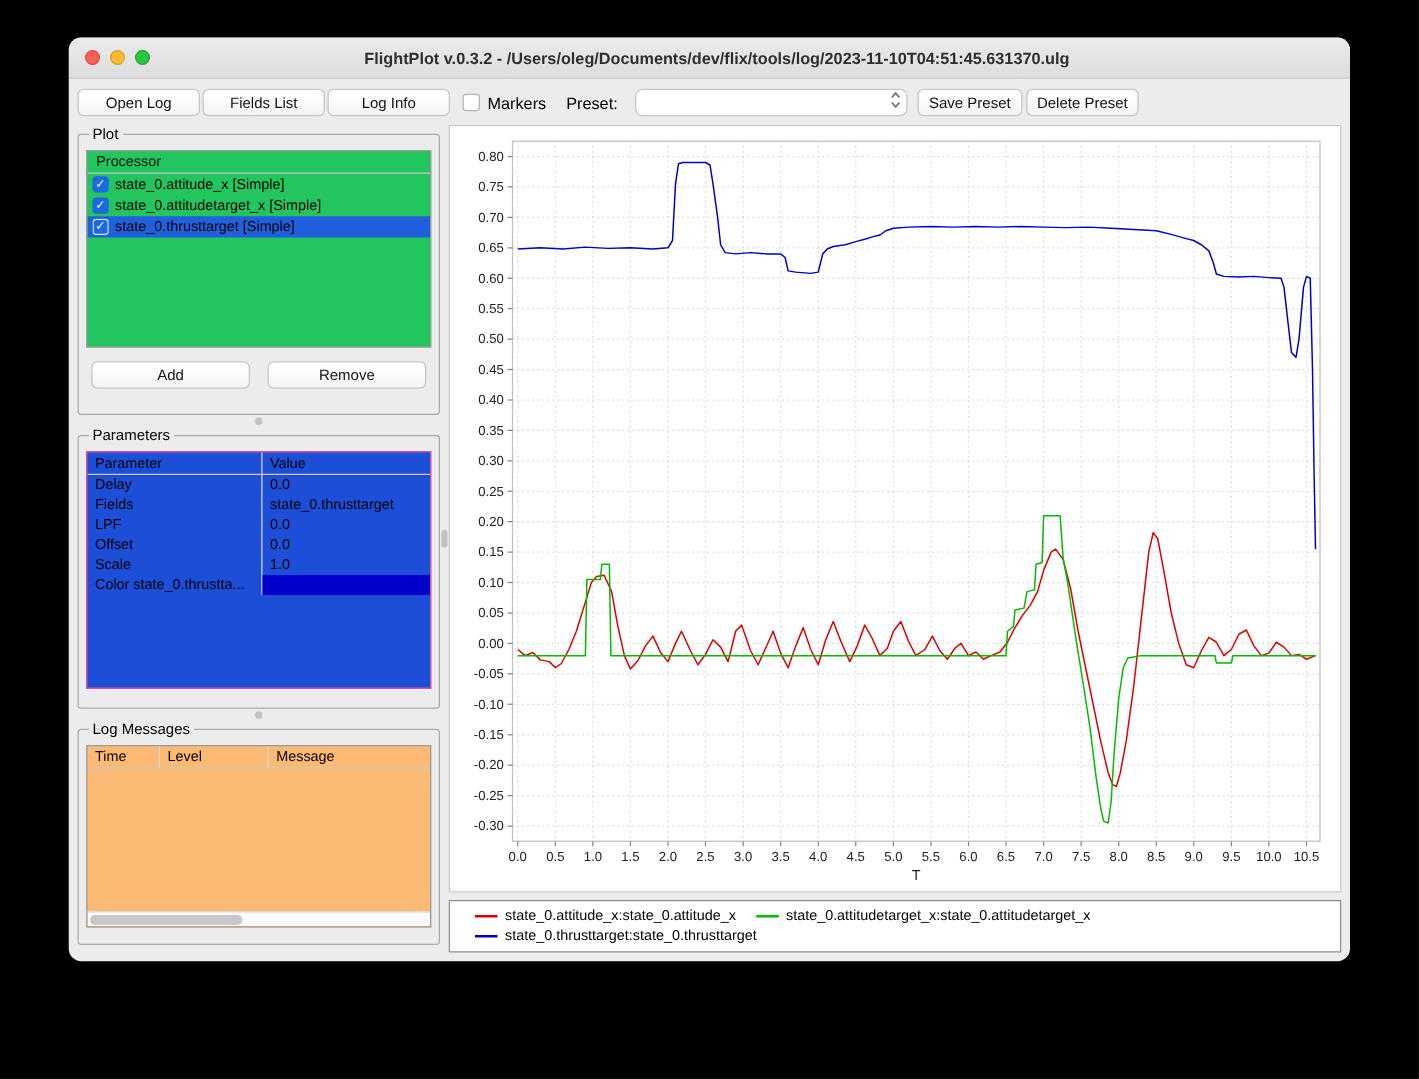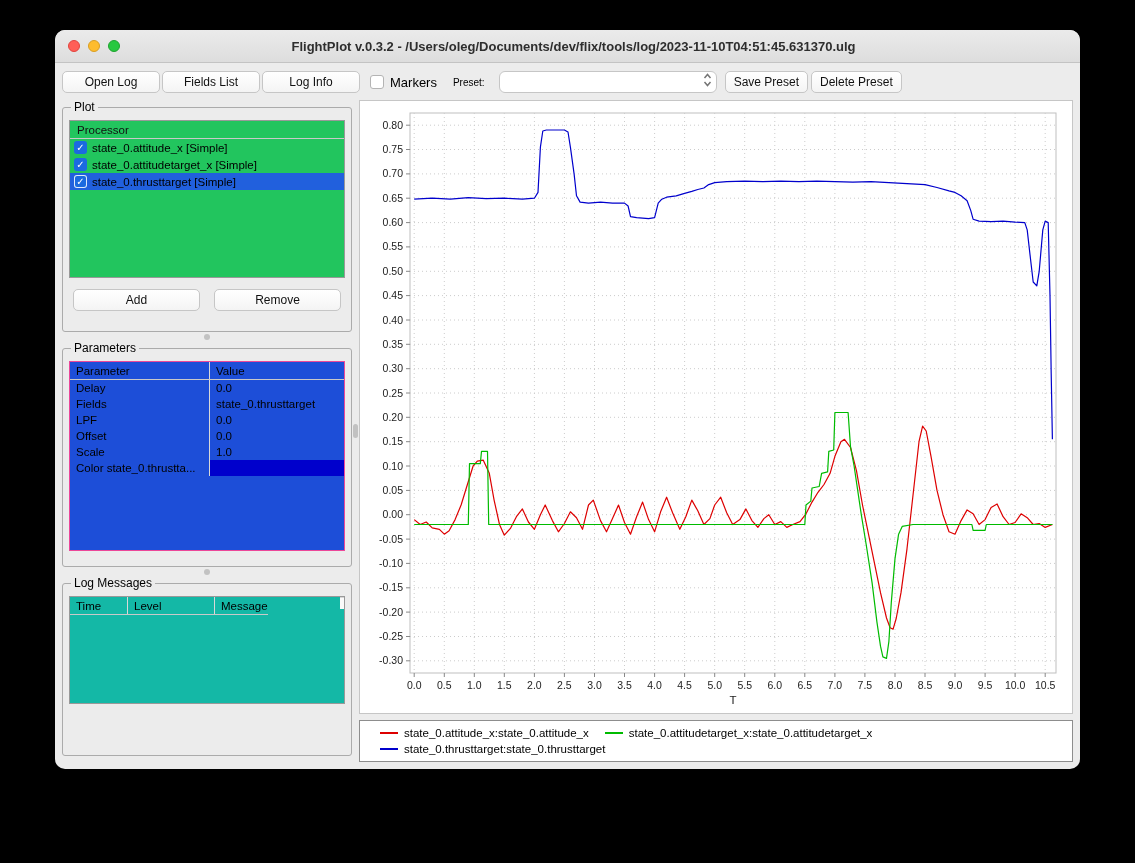--- a/index.html
+++ b/index.html
@@ -23,21 +23,21 @@
   
   .toolbar { display:flex; align-items:center; padding:8px 7px 4px 7px; }
   .btn { height:22px; background:linear-gradient(#ffffff,#f4f4f4); border:1px solid #c6c6c6;
     border-radius:5px; font-family:"Liberation Sans",sans-serif; font-size:12px; color:#111;
     padding:0 8px; cursor:default; }
   .toolbar .btn.tb { min-width:98px; margin-right:2px; }
   .checkbox-wrap { display:flex; align-items:flex-start; margin-left:8px; gap:6px; }
   .checkbox { width:14px; height:14px; background:#fff; border:1px solid #b4b4b4;
     border-radius:3px; display:inline-block; }
   .tb-label { font-size:13px; color:#000; }
-  .preset-label { margin-left:16px; font-size:10px; }
+  .preset-label { margin-left:16px; font-size:13px; }
   .combo { width:218px; height:22px; background:#fff; border:1px solid #c6c6c6;
     border-radius:6px; margin-left:14px; display:flex; align-items:center;
     justify-content:flex-end; padding-right:3px; }
   .combo-value { flex:1; font-size:12px; padding-left:8px; color:#222;
     overflow:hidden; white-space:nowrap; }
   .save-btn { margin-left:8px; }
   .del-btn { margin-left:3px; }
 
   
   .main { display:flex; padding:3px 7px 0 7px; }
@@ -74,22 +74,22 @@
   .param-table { border:1px solid #ec4899; background:#1d4ed8; height:190px; overflow:hidden;
     font-size:11.5px; }
   .param-header { display:flex; height:18px; line-height:18px; border-bottom:1px solid #c9c9c9; }
   .p-name { width:140px; padding-left:6px; border-right:1px solid #d8d8d8;
     white-space:nowrap; overflow:hidden; }
   .p-val { flex:1; padding-left:6px; white-space:nowrap; overflow:hidden; }
   .param-row { display:flex; height:16px; line-height:16px; align-items:stretch; }
   .p-val.swatch { padding:0; }
 
   
-  .log-table { border:1px solid #999; background:#14b8a6; height:108px; font-size:11.5px;
-    display:flex; flex-direction:row; overflow:hidden; }
+  .log-table { border:1px solid #999; background:#fdba74; height:146px; font-size:11.5px;
+    display:flex; flex-direction:column; overflow:hidden; }
   .log-header { display:flex; height:18px; line-height:18px; border-bottom:1px solid #c9c9c9; }
   .log-col-time { width:58px; padding-left:6px; border-right:1px solid #d8d8d8; }
   .log-col-level { width:87px; padding-left:6px; border-right:1px solid #d8d8d8; }
   .log-col-msg { flex:1; padding-left:6px; }
   .log-body { flex:1; }
   .hscroll { height:12px; border-top:1px solid #d6d6d6; background:#fafafa;
     display:flex; align-items:center; padding:0 2px; }
   .hthumb { width:45%; height:8px; background:#c8c8c8; border-radius:4px; }
 
   

